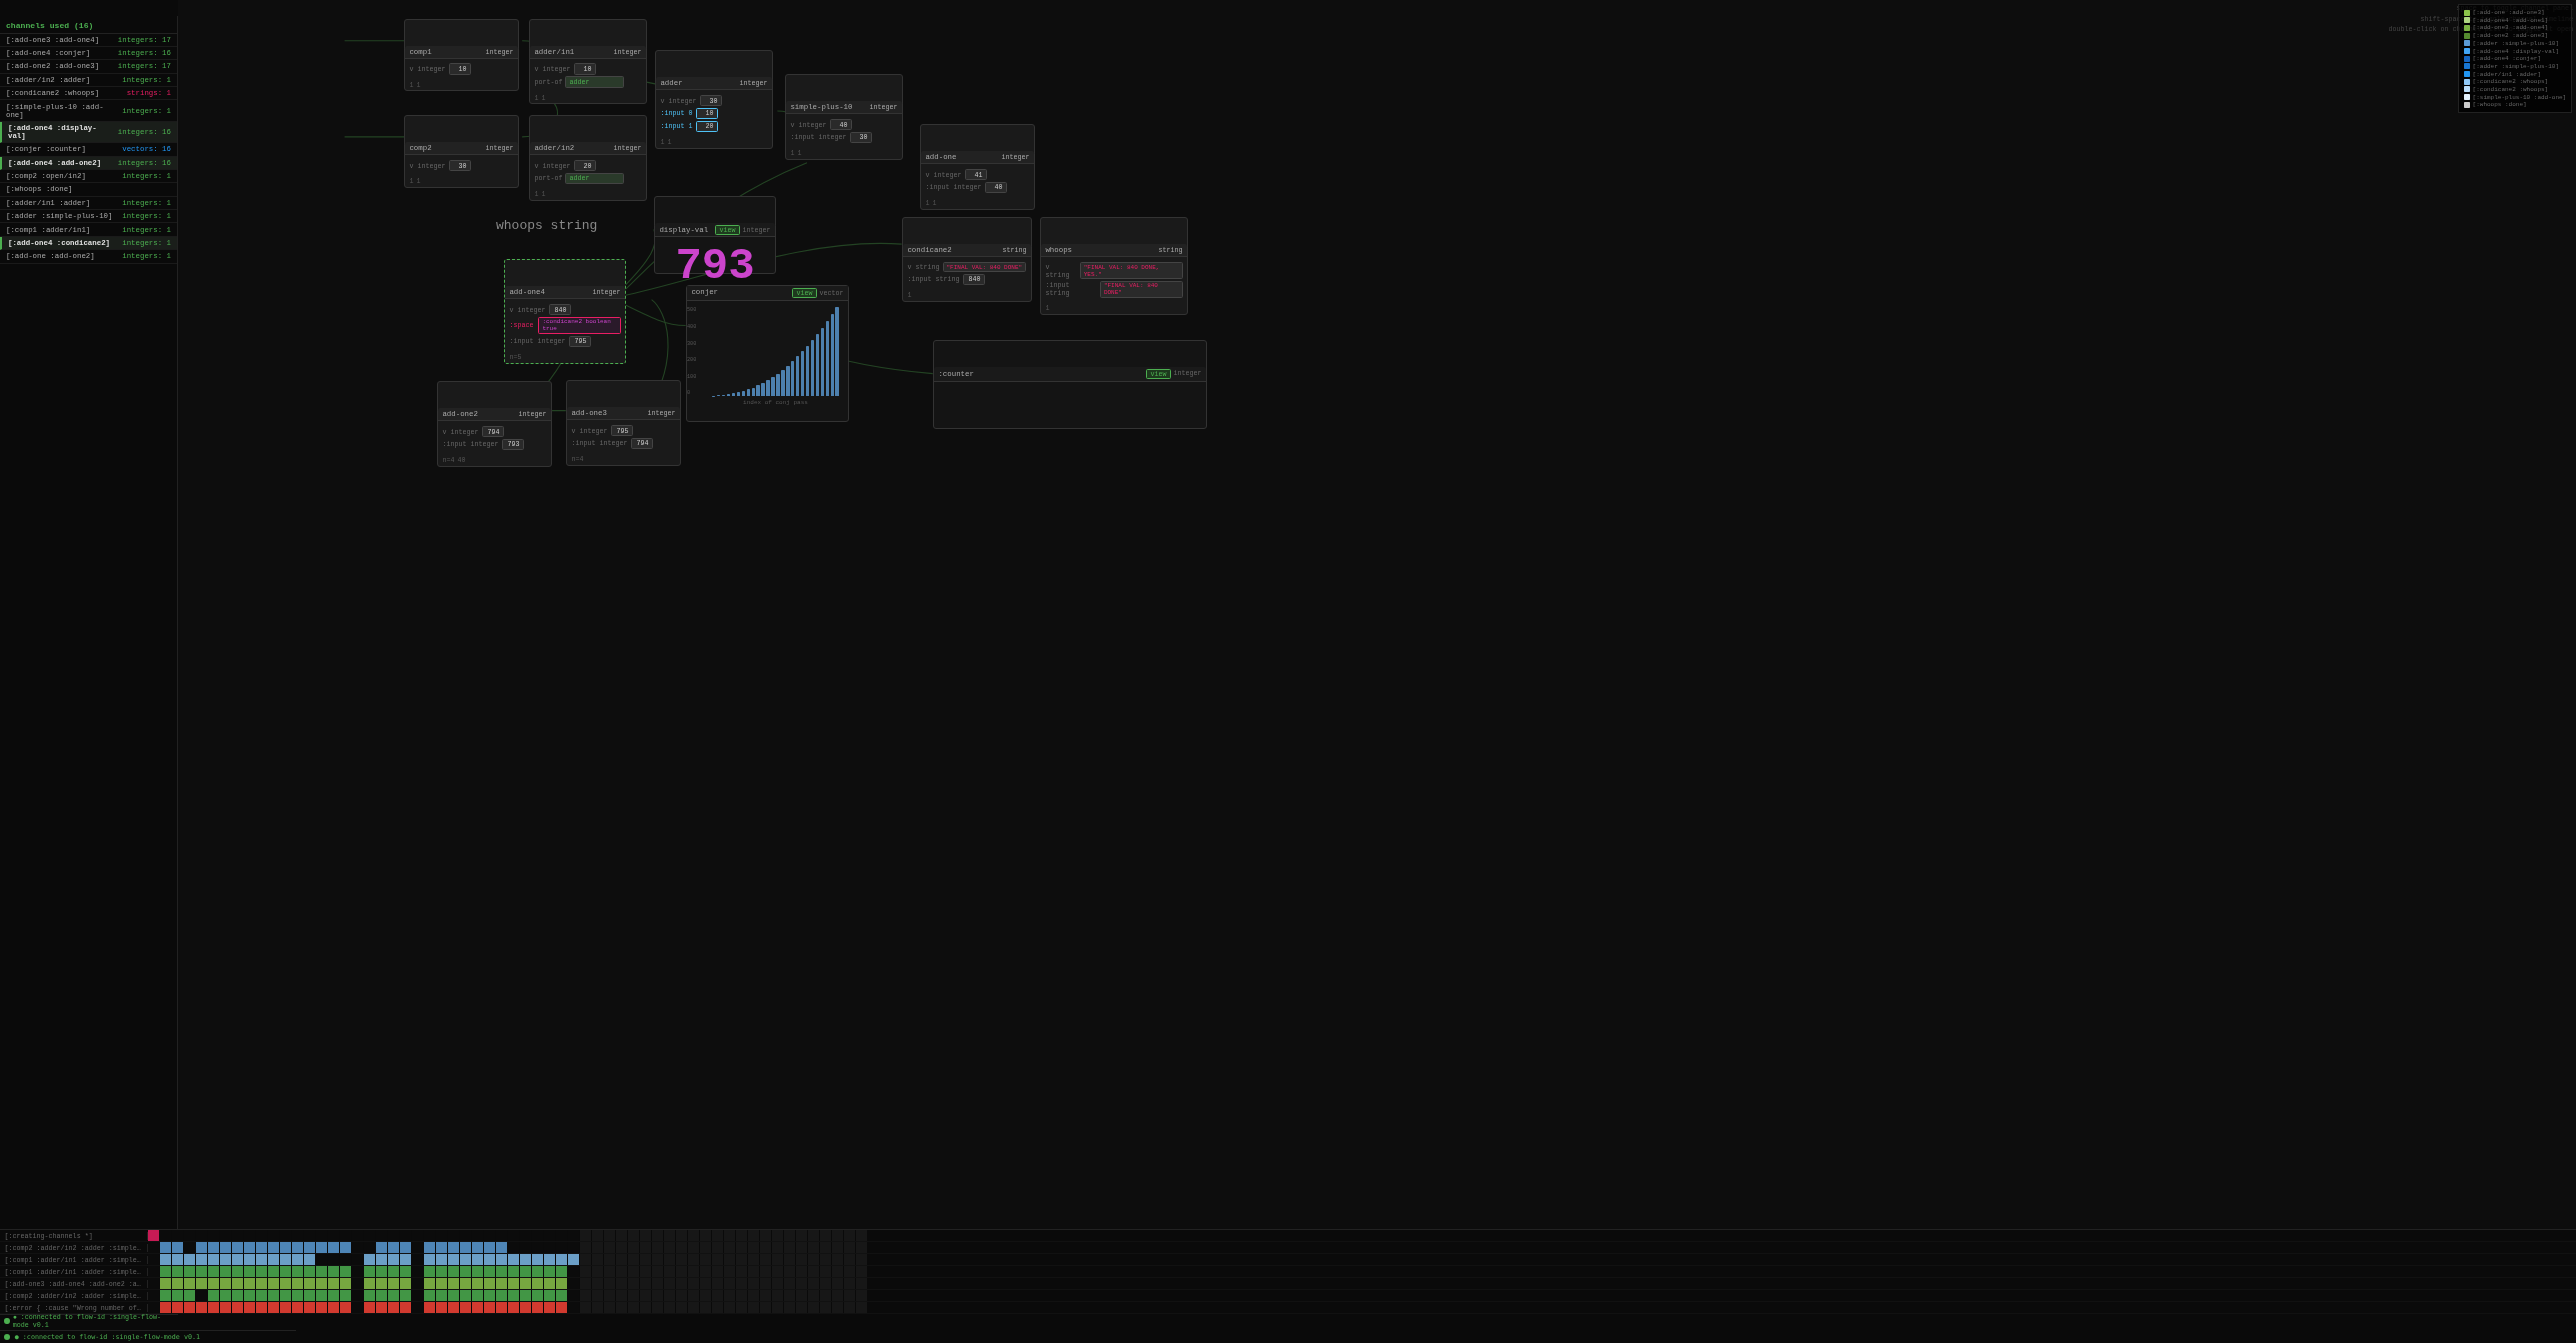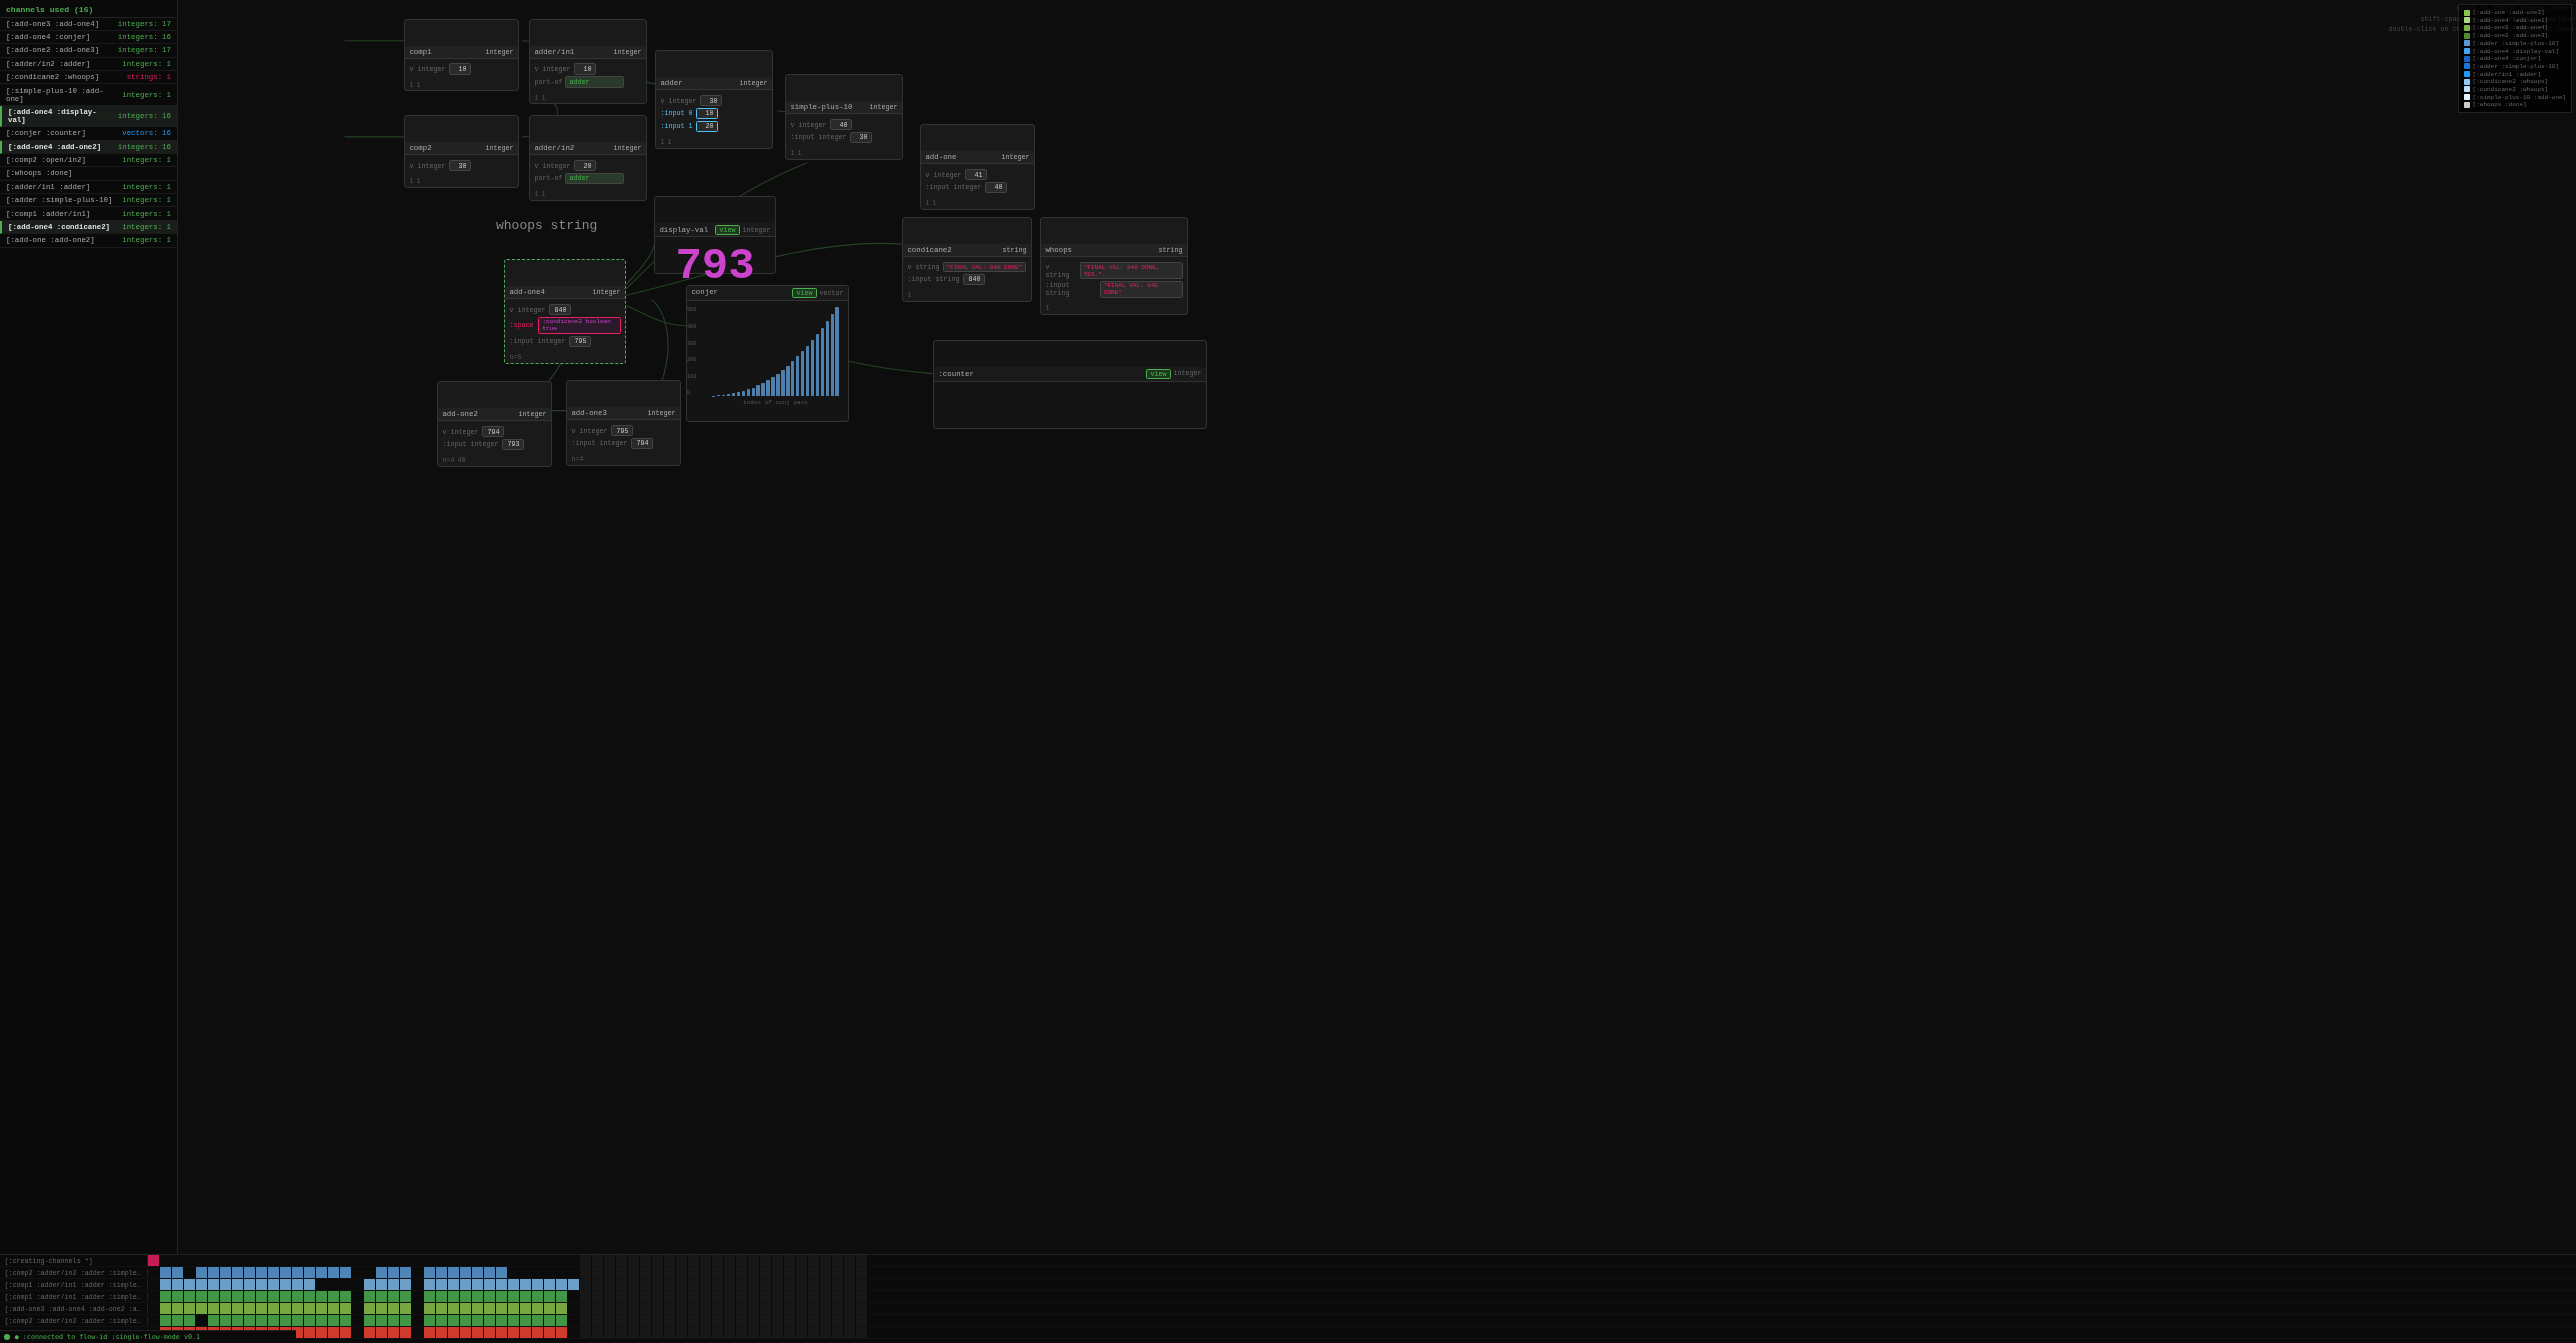--- a/index.html
+++ b/index.html
@@ -18,21 +18,21 @@
     #main-canvas {
       position: absolute;
       top: 0; left: 178px; right: 0; bottom: 89px;
       background: #0d0d0d;
       overflow: hidden;
     }
     
     
     #sidebar {
       position: absolute;
-      top: 0; left: 0;
+      top: 16px; left: 0;
       width: 178px;
       height: calc(100vh - 89px);
       background: #0a0a0a;
       border-right: 0.7px solid #222;
       overflow-y: auto;
       padding: 1.5px 0;
     }
     
     .sidebar-header {
       color: #4caf50;
@@ -207,21 +207,21 @@
     }
     .type-badge {
       color: #666;
       font-size: 6.7px;
     }
     
     
     #timeline {
       position: absolute;
       bottom: 0; left: 0; right: 0;
-      height: 89px;
+      height: 114px;
       background: #0a0a0a;
       border-top: 0.7px solid #222;
       overflow: hidden;
     }
     
     .timeline-row {
       display: flex;
       align-items: center;
       height: 12px;
       border-bottom: 0.7px solid #111;

